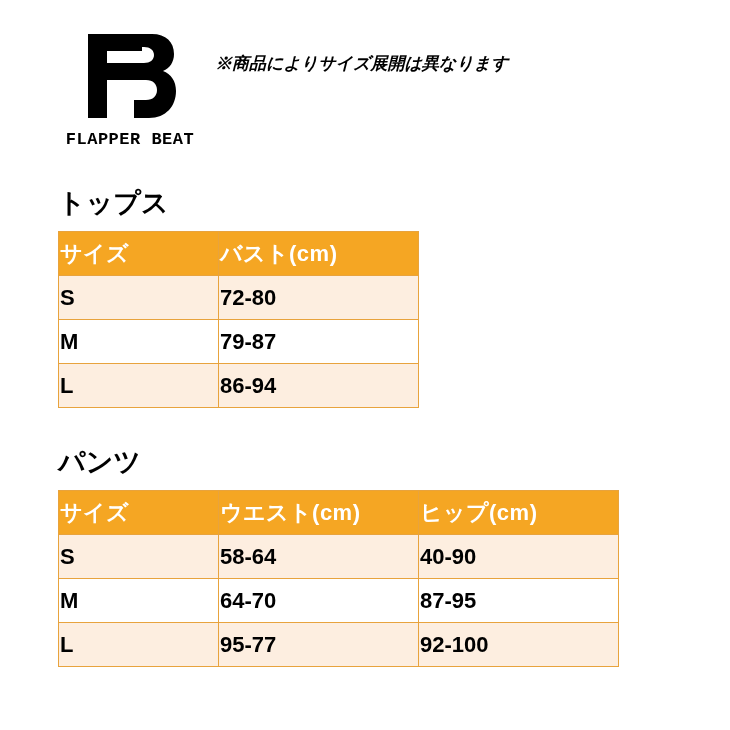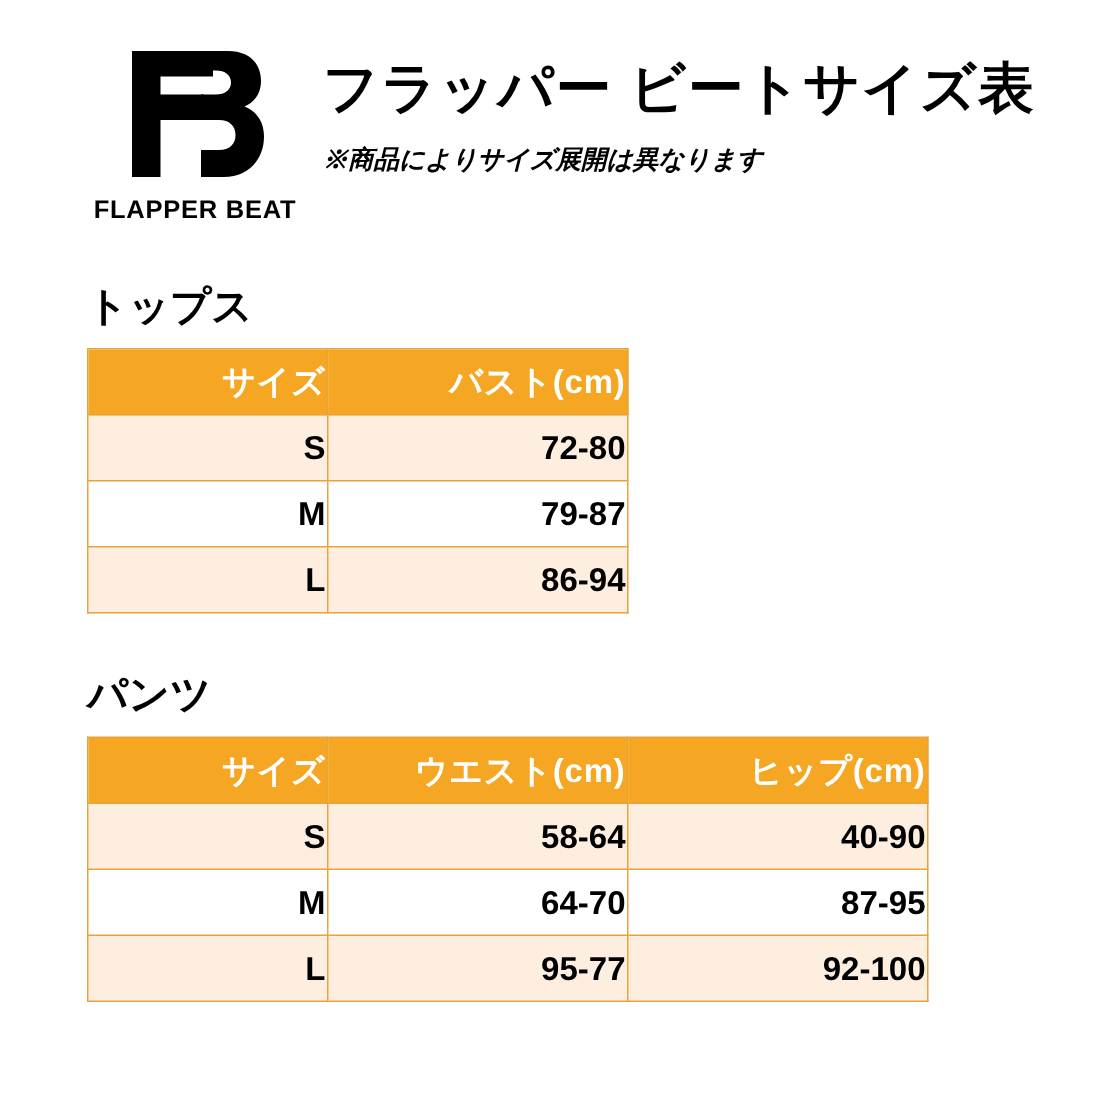--- a/index.html
+++ b/index.html
@@ -37,20 +37,21 @@
   .logo-mark {
     width: 96px;
     height: 92px;
   }
   .logo-text {
     margin-top: 8px;
     font-size: 17px;
     font-weight: bold;
     letter-spacing: 0.5px;
     white-space: nowrap;
+    font-family: Liberation Mono, monospace;
   }
   .title-block {
     padding-left: 10px;
     padding-top: 8px;
   }
   .main-title {
     font-size: 37px;
     font-weight: bold;
     letter-spacing: 1px;
     line-height: 1.15;
@@ -77,21 +78,21 @@
     margin-bottom: 10px;
   }
 
   table.size-table {
     border-collapse: collapse;
     table-layout: fixed;
   }
   table.size-table td, table.size-table th {
     border: 1px solid #e8a33d;
     height: 41px;
-    text-align: right;
+    text-align: left;
     vertical-align: middle;
     font-size: 22px;
     font-weight: bold;
     font-family: "Liberation Sans", sans-serif;
   }
   table.size-table th {
     background: #f5a623;
     color: #ffffff;
     font-size: 22px;
     letter-spacing: 0.5px;
@@ -119,21 +120,20 @@
         <svg width="96" height="92" viewBox="0 0 96 92" xmlns="http://www.w3.org/2000/svg">
 
           <path d="M6 4 H60 V21 H25 V33 H54 V50 H25 V88 H6 Z" fill="#000000"></path>
           <path d="M47 4 H70 C84 4 92 12 92 24 C92 32 88 38 81 41 C89 44 94 51 94 61 C94 76 84 88 67 88 H52 L52 70 H64 C71 70 75 66 75 60 C75 54 71 50 64 50 H52 V33 H62 C68 33 72 30 72 25 C72 20 68 17 62 17 H47 Z" fill="#000000"></path>
           <path d="M52 52 L40 70 L52 70 Z" fill="#ffffff"></path>
         </svg>
       </span>
       <div class="logo-text">FLAPPER BEAT</div>
     </div>
     <div class="title-block">
-      <div class="main-title">フラッパー ビートサイズ表</div>
       <div class="sub-title">※商品によりサイズ展開は異なります</div>
     </div>
   </div>
 
   <div class="section section-tops">
     <div class="section-label">トップス</div>
     <table class="size-table">
       <colgroup>
         <col class="col-size">
         <col class="col-wide">

